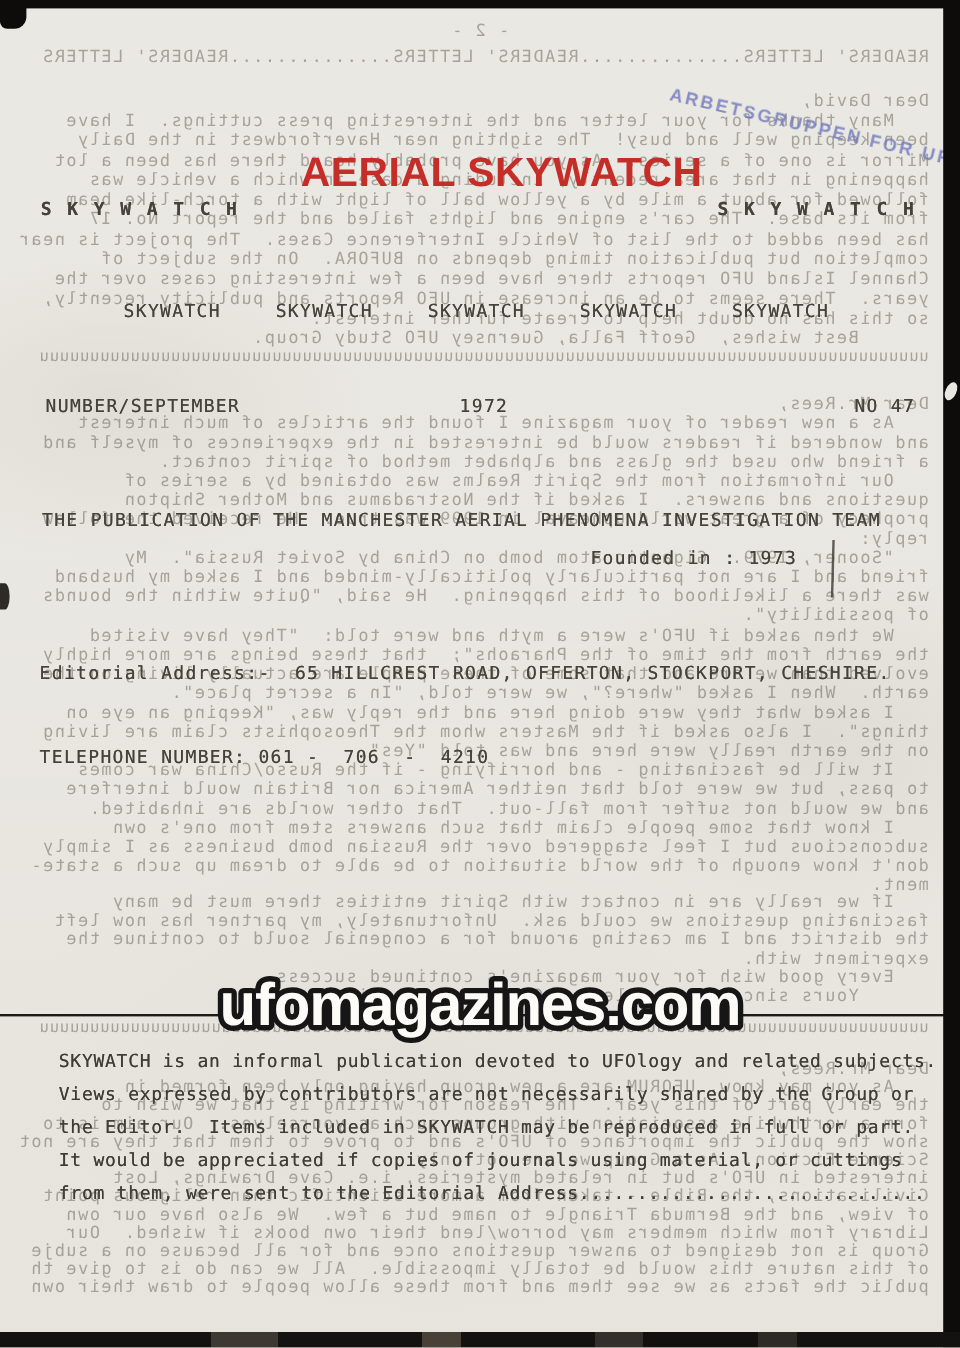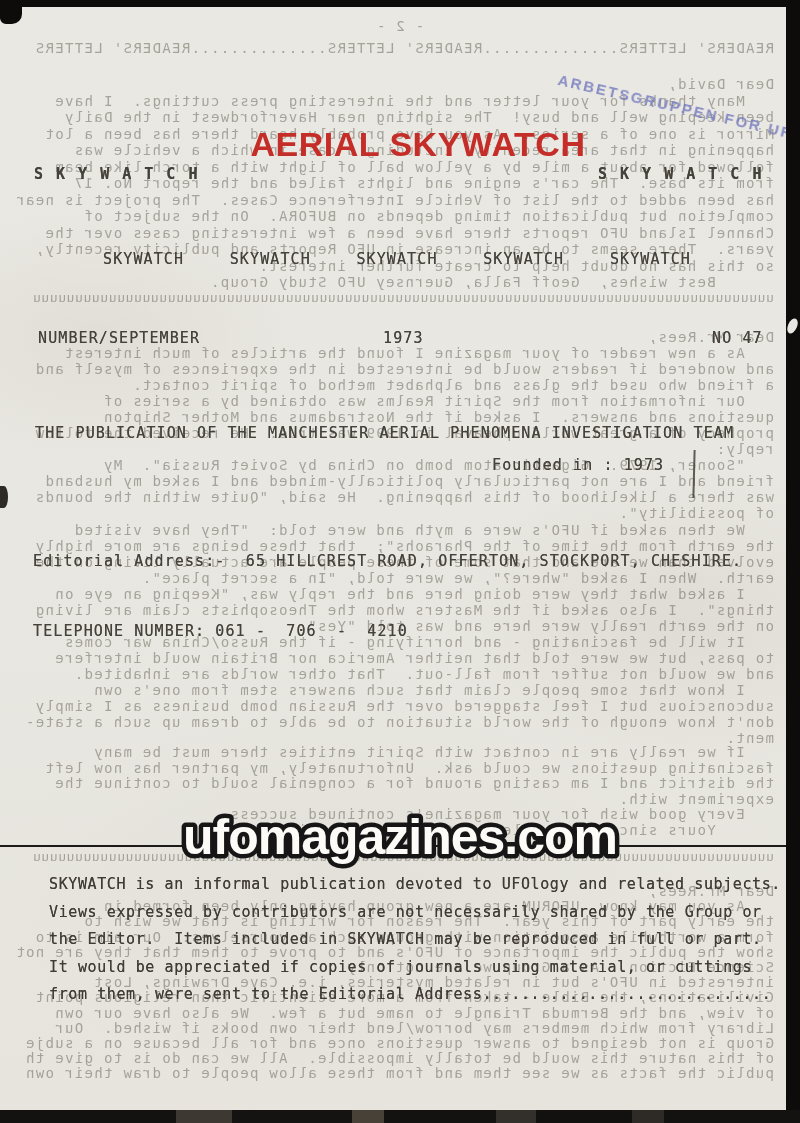--- a/index.html
+++ b/index.html
@@ -97,21 +97,21 @@
 
   <div class="sky5">
       <div>SKYWATCH</div>
       <div>SKYWATCH</div>
       <div>SKYWATCH</div>
       <div>SKYWATCH</div>
       <div>SKYWATCH</div>
     </div>
 
   <span class="typed" style="top:329px;left:38px">NUMBER/SEPTEMBER</span>
-  <span class="typed" style="top:329px;left:383px">1973</span>
+  <span class="typed" style="top:329px;left:383px">1972</span>
   <span class="typed" style="top:329px;left:712px">NO 47</span>
 
   <span class="typed" style="top:424px;left:35px">THE PUBLICATION OF THE MANCHESTER AERIAL PHENOMENA INVESTIGATION TEAM</span>
   <span class="typed" style="top:456px;left:492px">Founded in : 1973</span>
 
   <span class="typed" style="top:552px;left:33px">Editorial Address:-  65 HILLCREST ROAD, OFFERTON, STOCKPORT, CHESHIRE.</span>
   <span class="typed" style="top:622px;left:33px">TELEPHONE NUMBER: 061 -  706  -  4210</span>
 
   <div class="hr"></div>
   <div class="watermark">

